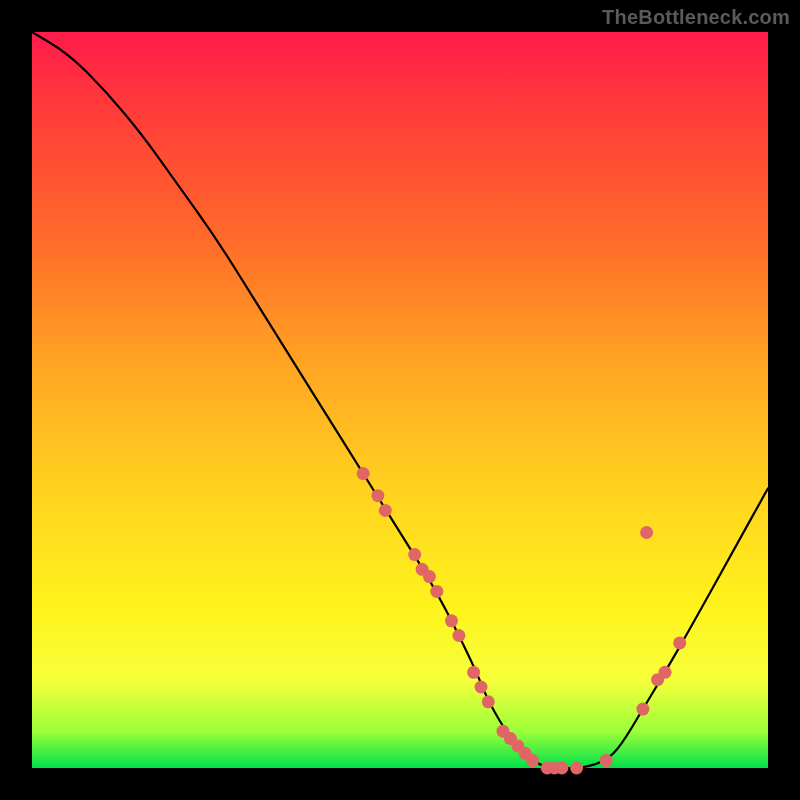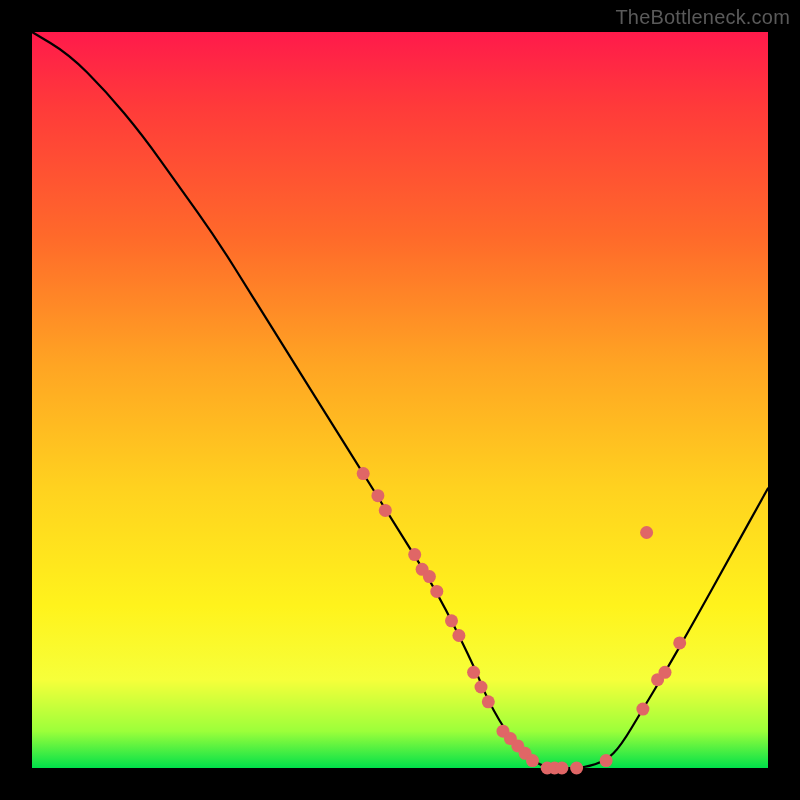--- a/index.html
+++ b/index.html
@@ -36,21 +36,21 @@
       #9cff3a 95%,
       #00e04a 100%
     );
   }
   .credits {
     position: absolute;
     top: 6px;
     right: 10px;
     color: #5a5a5a;
     font-size: 20px;
-    font-weight: 400;
+    font-weight: 700;
     letter-spacing: 0.2px;
     user-select: none;
     margin-left: 40px;
   }
   svg.curve {
     position: absolute;
     left: 0;
     top: 0;
     width: 736px;
     height: 736px;

